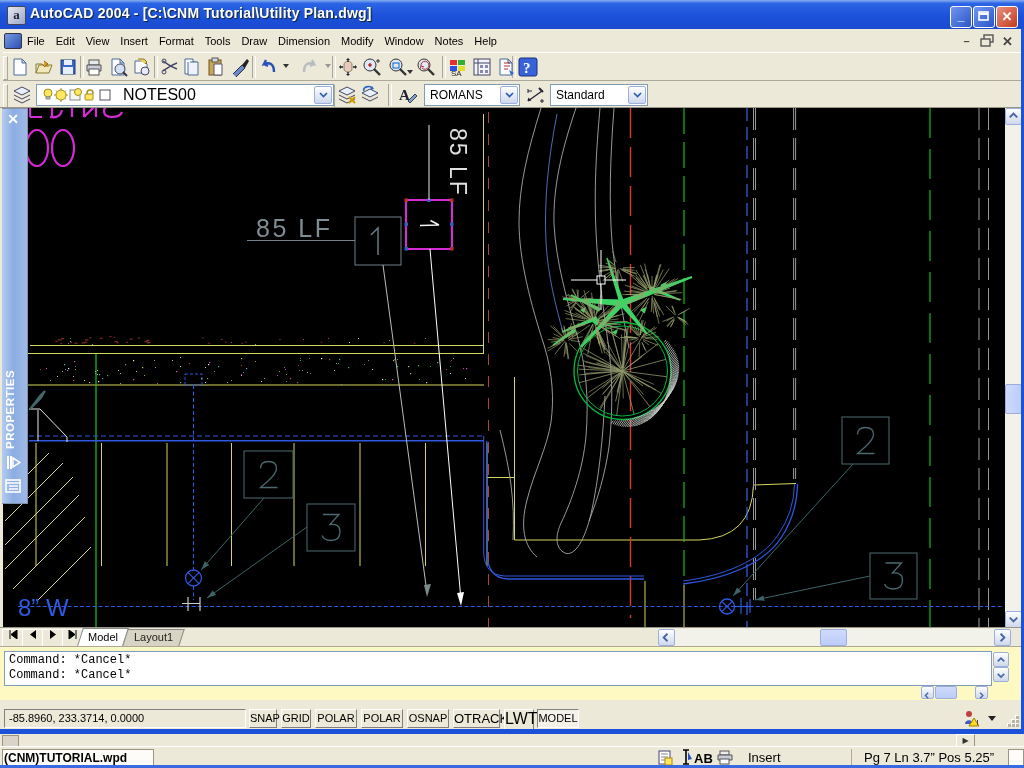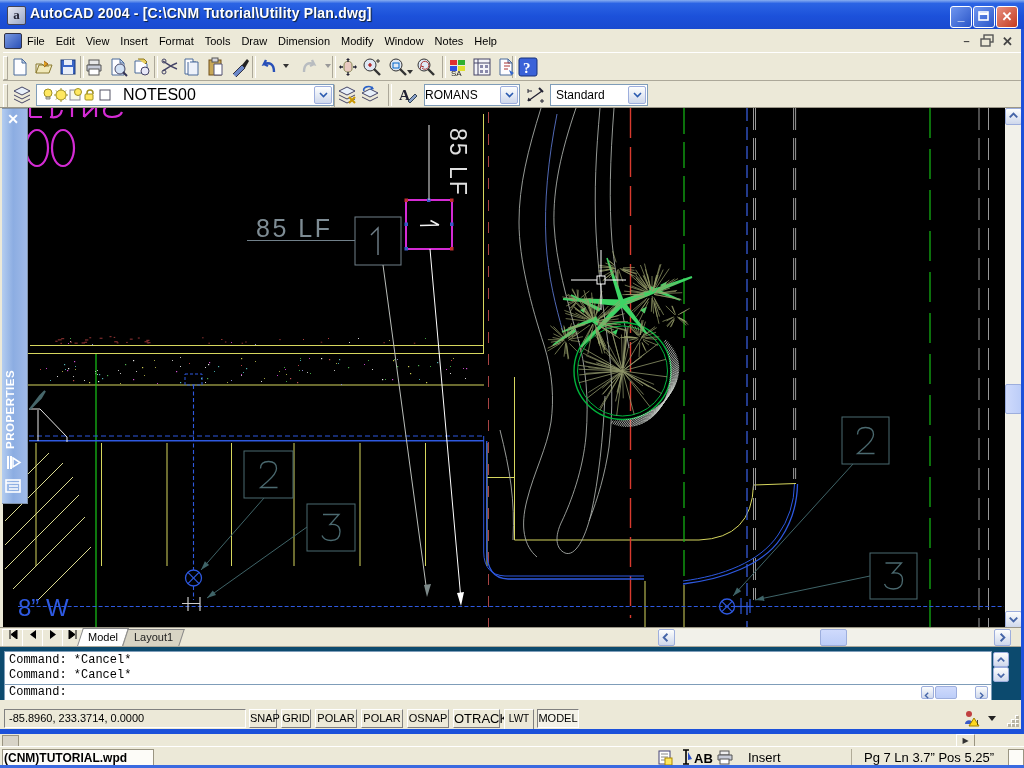--- a/index.html
+++ b/index.html
@@ -196,21 +196,21 @@
       <rect x="59" y="2" width="10" height="10" fill="#fff" stroke="#556"></rect>
     </svg>
     <span style="font-size:16px">NOTES00</span>
     <div class="cbtn">
       <svg width="9" height="6" viewBox="0 0 9 6">
         <path d="M1,1 l3.5,3.5 L8,1" stroke="#2a5ab0" stroke-width="1.6" fill="none"></path>
       </svg>
     </div>
   </div>
 <div class="combo" style="left:424px;top:84px;width:94px">
-    <span style="">ROMANS</span>
+    <span style="margin-left:5px">ROMANS</span>
     <div class="cbtn">
       <svg width="9" height="6" viewBox="0 0 9 6">
         <path d="M1,1 l3.5,3.5 L8,1" stroke="#2a5ab0" stroke-width="1.6" fill="none"></path>
       </svg>
     </div>
   </div>
 <div class="combo" style="left:550px;top:84px;width:96px">
     <span style="margin-left:5px">Standard</span>
     <div class="cbtn">
       <svg width="9" height="6" viewBox="0 0 9 6">
@@ -891,51 +891,48 @@
 <div style="position:absolute;left:125px;top:629px;width:55px;height:16px;background:#d8d4c4;border:1px solid #888;border-bottom:none;transform:skewX(-18deg);font-size:11px;color:#222;text-align:center;line-height:15px"><span style="display:inline-block;transform:skewX(18deg)">Layout1</span></div>
 <div style="position:absolute;left:658px;top:629px;width:353px;height:17px;background:#f2f1ea"></div>
 <div style="position:absolute;left:658px;top:629px;width:17px;height:17px;background:linear-gradient(180deg,#fdfefd,#cfd8ec);border:1px solid #9daedd;border-radius:2px;box-sizing:border-box"><svg width="15" height="15" viewBox="0 0 16 16" preserveAspectRatio="xMidYMid meet">
       <path d="M9,4 l-4,4 4,4" stroke="#4565a8" stroke-width="2" fill="none"></path>
     </svg></div>
 <div style="position:absolute;left:994px;top:629px;width:17px;height:17px;background:linear-gradient(180deg,#fdfefd,#cfd8ec);border:1px solid #9daedd;border-radius:2px;box-sizing:border-box"><svg width="15" height="15" viewBox="0 0 16 16" preserveAspectRatio="xMidYMid meet">
       <path d="M6,4 l4,4 -4,4" stroke="#4565a8" stroke-width="2" fill="none"></path>
     </svg></div>
 <div style="position:absolute;left:820px;top:629px;width:27px;height:17px;background:linear-gradient(180deg,#cfdafc,#bccdf8);border:1px solid #9daedd;border-radius:2px;box-sizing:border-box"></div>
 
-<div style="position:absolute;left:0px;top:646px;width:1024px;height:54px;background:#0c4a6e;border-top:1px solid #aca899">
+<div style="position:absolute;left:0px;top:646px;width:1024px;height:54px;background:#fef9c3;border-top:1px solid #aca899">
  <div style="position:absolute;left:4px;top:4px;width:986px;height:33px;background:#fff;border:1px solid #7f9db9">
    <div style="position:absolute;left:4px;top:1px;font-family:'Liberation Mono',monospace;font-size:12px;color:#000;line-height:15px">Command: *Cancel*<br>Command: *Cancel*</div>
  </div>
  <div style="position:absolute;left:993px;top:5px;width:16px;height:15px;background:linear-gradient(180deg,#fdfefd,#cfd8ec);border:1px solid #9daedd;border-radius:2px;box-sizing:border-box"><svg width="14" height="13" viewBox="0 0 16 16" preserveAspectRatio="xMidYMid meet">
         <path d="M4,9 l4,-4 4,4" stroke="#4565a8" stroke-width="2" fill="none"></path>
       </svg></div>
     <div style="position:absolute;left:993px;top:20px;width:16px;height:15px;background:linear-gradient(180deg,#fdfefd,#cfd8ec);border:1px solid #9daedd;border-radius:2px;box-sizing:border-box"><svg width="14" height="13" viewBox="0 0 16 16" preserveAspectRatio="xMidYMid meet">
         <path d="M4,6 l4,4 4,-4" stroke="#4565a8" stroke-width="2" fill="none"></path>
       </svg></div>
- <div style="position:absolute;left:4px;top:37px;width:986px;height:16px;background:#fff;border:1px solid #7f9db9">
-   <div style="position:absolute;left:4px;top:0px;font-family:'Liberation Mono',monospace;font-size:12px;color:#000;line-height:15px">Command:</div>
- </div>
  <div style="position:absolute;left:921px;top:39px;width:13px;height:13px;background:linear-gradient(180deg,#fdfefd,#cfd8ec);border:1px solid #9daedd;border-radius:2px;box-sizing:border-box"><svg width="11" height="11" viewBox="0 0 16 16" preserveAspectRatio="xMidYMid meet">
         <path d="M9,4 l-4,4 4,4" stroke="#4565a8" stroke-width="2" fill="none"></path>
       </svg></div>
     <div style="position:absolute;left:975px;top:39px;width:13px;height:13px;background:linear-gradient(180deg,#fdfefd,#cfd8ec);border:1px solid #9daedd;border-radius:2px;box-sizing:border-box"><svg width="11" height="11" viewBox="0 0 16 16" preserveAspectRatio="xMidYMid meet">
         <path d="M6,4 l4,4 -4,4" stroke="#4565a8" stroke-width="2" fill="none"></path>
       </svg></div>
  <div style="position:absolute;left:935px;top:39px;width:22px;height:13px;background:linear-gradient(180deg,#cfdafc,#bccdf8);border:1px solid #9daedd;border-radius:2px;box-sizing:border-box"></div>
 </div>
 
 <div style="position:absolute;left:0;top:700px;width:1024px;height:29px;background:#ece9d8">
  <div style="position:absolute;left:4px;top:9px;width:242px;height:19px;background:#ece9d8;border:1px solid #808080;border-bottom-color:#fff;border-right-color:#fff;box-sizing:border-box;font-size:11px;color:#000;line-height:17px;padding-left:4px">-85.8960, 233.3714, 0.0000</div>
  <div style="position:absolute;left:249px;top:9px;width:28px;height:19px;background:#ece9d8;border:1px solid #fff;border-bottom-color:#808080;border-right-color:#808080;box-sizing:border-box;text-align:center;line-height:17px;font-size:11px;color:#000">SNAP</div>
     <div style="position:absolute;left:281px;top:9px;width:30px;height:19px;background:#ece9d8;border:1px solid #fff;border-bottom-color:#808080;border-right-color:#808080;box-sizing:border-box;text-align:center;line-height:17px;font-size:11px;color:#000">GRID</div>
     <div style="position:absolute;left:315px;top:9px;width:42px;height:19px;background:#ece9d8;border:1px solid #fff;border-bottom-color:#808080;border-right-color:#808080;box-sizing:border-box;text-align:center;line-height:17px;font-size:11px;color:#000">POLAR</div>
     <div style="position:absolute;left:361px;top:9px;width:42px;height:19px;background:#ece9d8;border:1px solid #fff;border-bottom-color:#808080;border-right-color:#808080;box-sizing:border-box;text-align:center;line-height:17px;font-size:11px;color:#000">POLAR</div>
     <div style="position:absolute;left:407px;top:9px;width:42px;height:19px;background:#ece9d8;border:1px solid #fff;border-bottom-color:#808080;border-right-color:#808080;box-sizing:border-box;text-align:center;line-height:17px;font-size:11px;color:#000">OSNAP</div>
     <div style="position:absolute;left:453px;top:9px;width:47px;height:19px;background:#ece9d8;border:1px solid #fff;border-bottom-color:#808080;border-right-color:#808080;box-sizing:border-box;text-align:center;line-height:17px;font-size:13px;color:#000">OTRACK</div>
-    <div style="position:absolute;left:504px;top:9px;width:30px;height:26px;background:#ece9d8;border:1px solid #fff;border-bottom-color:#808080;border-right-color:#808080;box-sizing:border-box;text-align:center;line-height:17px;font-size:10px;color:#000">LWT</div>
+    <div style="position:absolute;left:504px;top:9px;width:30px;height:26px;background:#ece9d8;border:1px solid #fff;border-bottom-color:#808080;border-right-color:#808080;box-sizing:border-box;text-align:center;line-height:17px;font-size:16px;color:#000">LWT</div>
     <div style="position:absolute;left:537px;top:9px;width:42px;height:19px;background:#f4f2e8;border:1px solid #808080;border-bottom-color:#fff;border-right-color:#fff;box-sizing:border-box;text-align:center;line-height:17px;font-size:11px;color:#000">MODEL</div>
  <div style="position:absolute;left:962px;top:10px;width:20px;height:17px">
   <svg width="20" height="17" viewBox="0 0 20 17">
         <circle cx="7" cy="4" r="3" fill="#c04040"></circle>
         <path d="M3,14 c0-5 8-5 8,0" fill="#3a5ac8"></path>
         <path d="M12,8 l5,8 h-10 z" fill="#ffd820" stroke="#a08000"></path>
         <text x="15.5" y="15" font-size="8" fill="#000" text-anchor="middle">!</text>
       </svg></div>
  <div style="position:absolute;left:988px;top:16px;border-left:4px solid transparent;border-right:4px solid transparent;border-top:5px solid #222"></div>
     <div style="position:absolute;left:1016px;top:24px;width:3px;height:3px;background:#b8b4a4;box-shadow:-1px -1px 0 #fff"></div>

